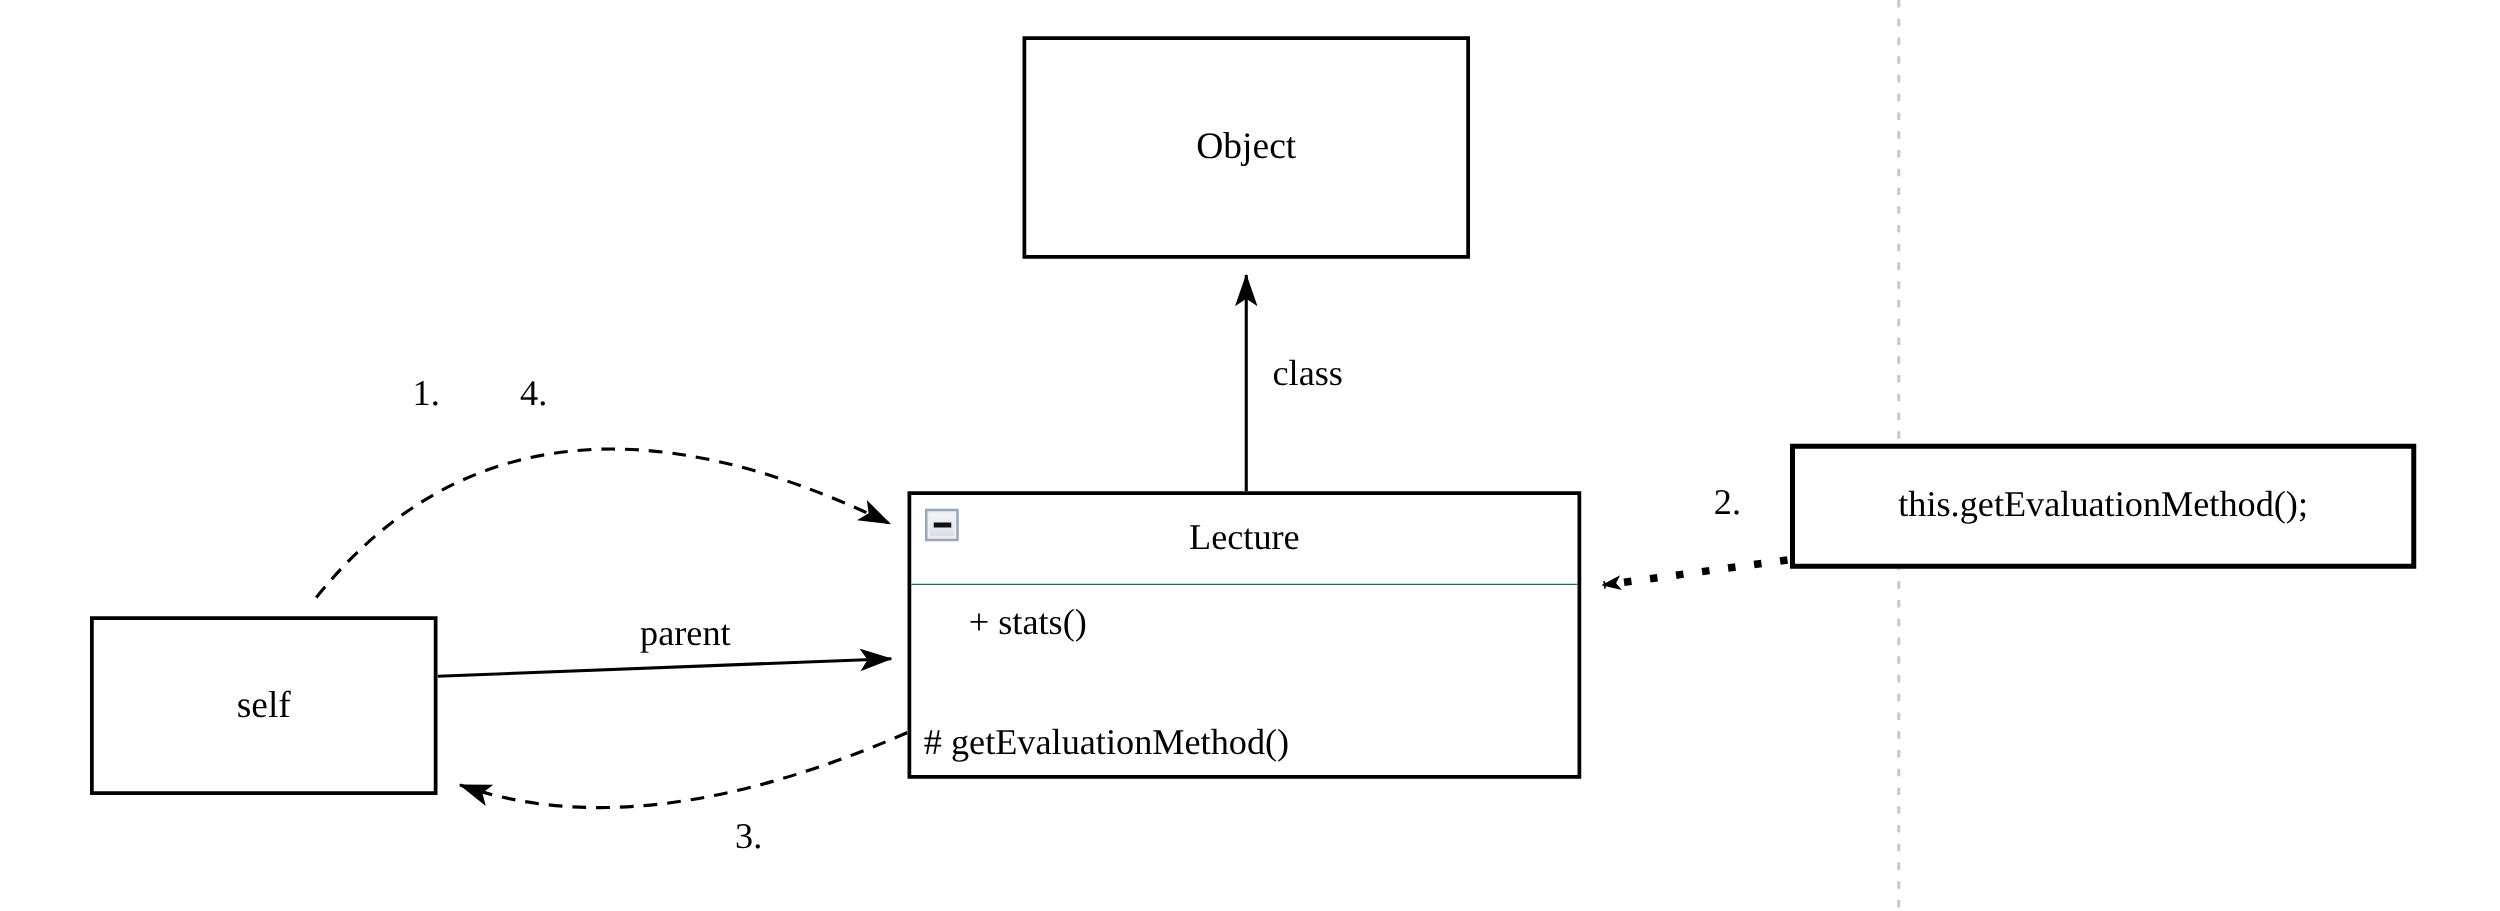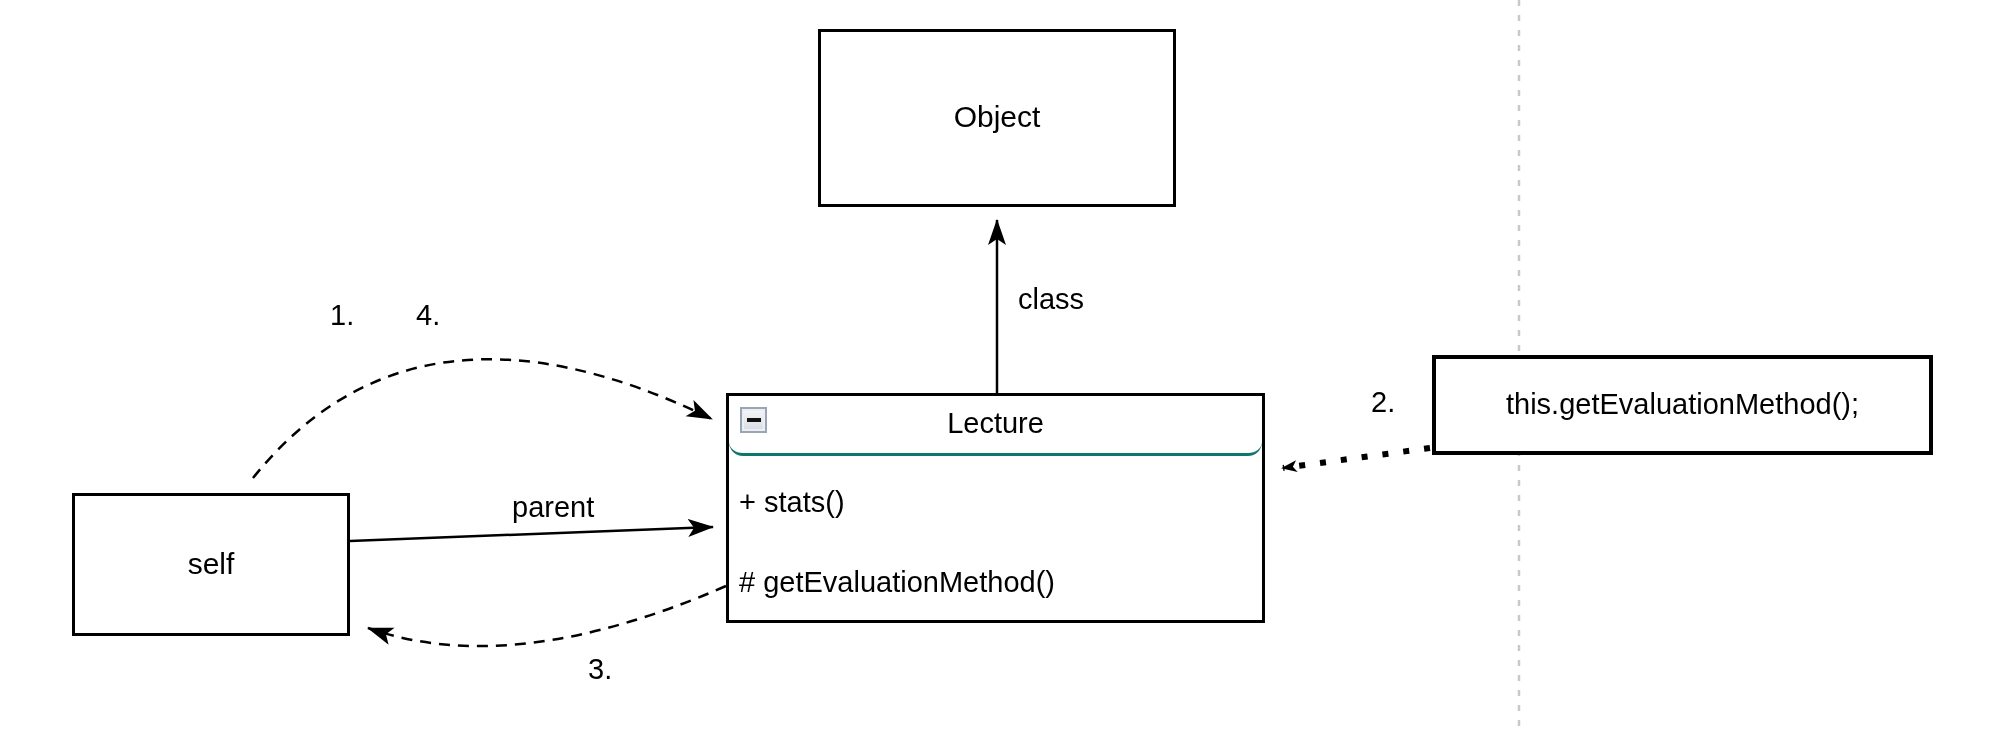--- a/index.html
+++ b/index.html
@@ -4,21 +4,21 @@
 <style>
   html, body { margin: 0; padding: 0; }
   body {
     width: 2000px; height: 729px;
     background: #ffffff;
     font-family: "Liberation Sans", sans-serif;
     color: #000000;
     overflow: hidden;
     position: relative;
   }
-  .stage { position: absolute; left: 0; top: 0; width: 2000px; height: 729px; }
+  .stage { position: absolute; left: 0; top: 0; width: 2000px; height: 729px; font-family: Liberation Serif, serif; }
   svg.connectors { position: absolute; left: 0; top: 0; width: 2000px; height: 729px; }
 
   .box {
     position: absolute;
     background: #ffffff;
     border: 3px solid #000000;
     box-sizing: border-box;
   }
   .box-label {
     position: absolute; left: 0; right: 0; top: 50%;
@@ -35,24 +35,23 @@
   .self-box { left: 72px; top: 477px; width: 278px; height: 143px; margin-top: 16px; }
 
   
   .snippet-box { left: 1432px; top: 355px; width: 501px; height: 100px; border-width: 4px; }
   .snippet-box .box-label { font-size: 29px; }
 
   
   .lecture-box { left: 726px; top: 393px; width: 539px; height: 230px; }
   .lecture-header {
     position: relative;
-    height: 60px;
-    border-bottom: 3px solid #0f766e;
+    height: 72px;
+    border-bottom: 1px solid #0f766e;
     box-sizing: border-box;
-    border-radius: 14px;
   }
   .lecture-title {
     position: absolute; left: 0; right: 0; top: 50%;
     transform: translateY(-54%);
     text-align: center;
     font-size: 29px;
   }
   .collapse-btn {
     position: absolute; left: 11px; top: 11px;
     width: 27px; height: 26px;
@@ -67,21 +66,21 @@
     width: 14px; height: 4px;
     transform: translate(-50%, -50%);
     background: #111111;
   }
   .lecture-body { position: relative; height: 153px; }
   .method-line {
     position: absolute; left: 10px;
     font-size: 29px;
     white-space: nowrap;
   }
-  .method-1 { top: 30px; }
+  .method-1 { top: 14px; margin-left: 36px; }
   .method-2 { top: 98px; margin-top: 12px; }
 
   
   .float-label {
     position: absolute;
     font-size: 29px;
     white-space: nowrap;
   }
   .lbl-parent { left: 1018px; top: 283px; }
   .lbl-class  { left: 512px;  top: 491px; }

